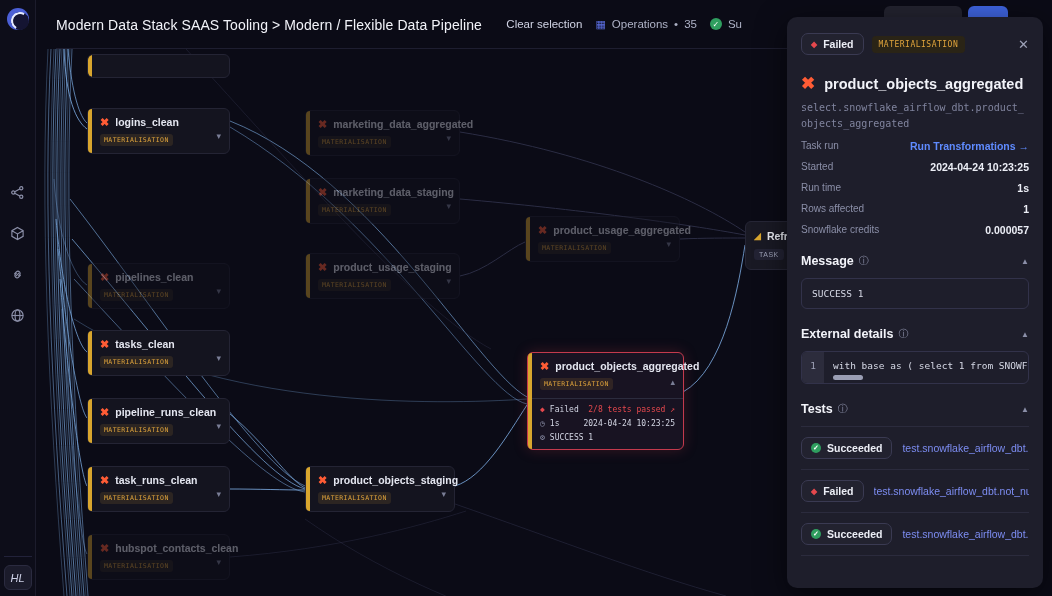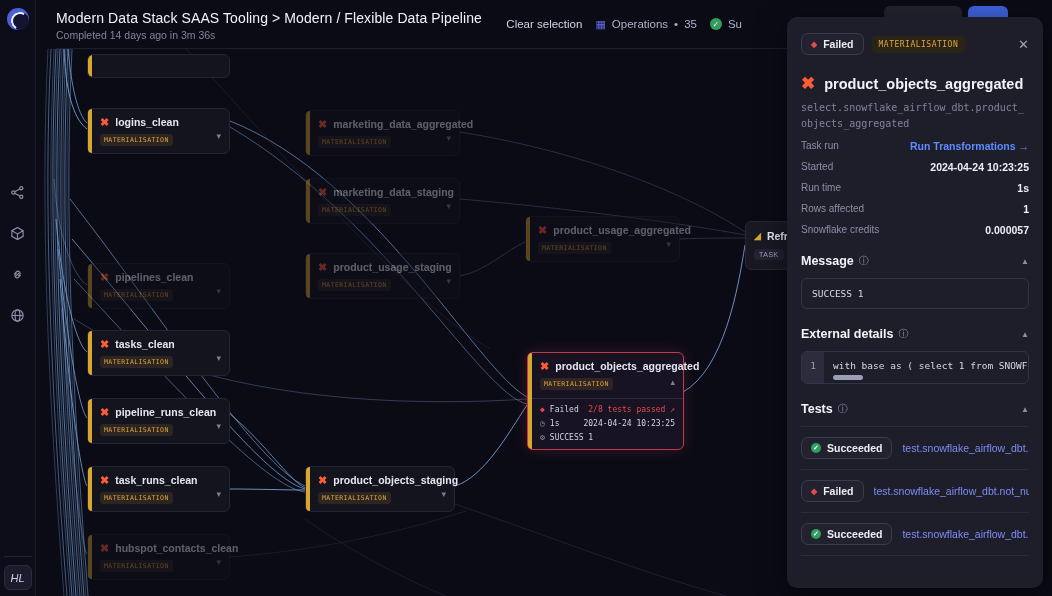--- a/index.html
+++ b/index.html
@@ -145,21 +145,20 @@
   <div class="side-bottom">
     <div class="side-div"></div>
     <div class="avatar">HL</div>
   </div>
 </div>
 
 <div class="header">
   <div class="header-inner">
     <div class="title-block">
       <div class="page-title">Modern Data Stack SAAS Tooling &gt; Modern / Flexible Data Pipeline</div>
-      <div class="page-sub">Completed 14 days ago in 3m 36s</div>
     </div>
     <div class="header-right">
       <span class="clear-sel">Clear selection</span>
       <span class="hmetric">
         <span class="sq-icon">▦</span>
         <span>Operations</span>
         <span>•</span>
         <span>35</span>
       </span>
       <span class="hmetric">

